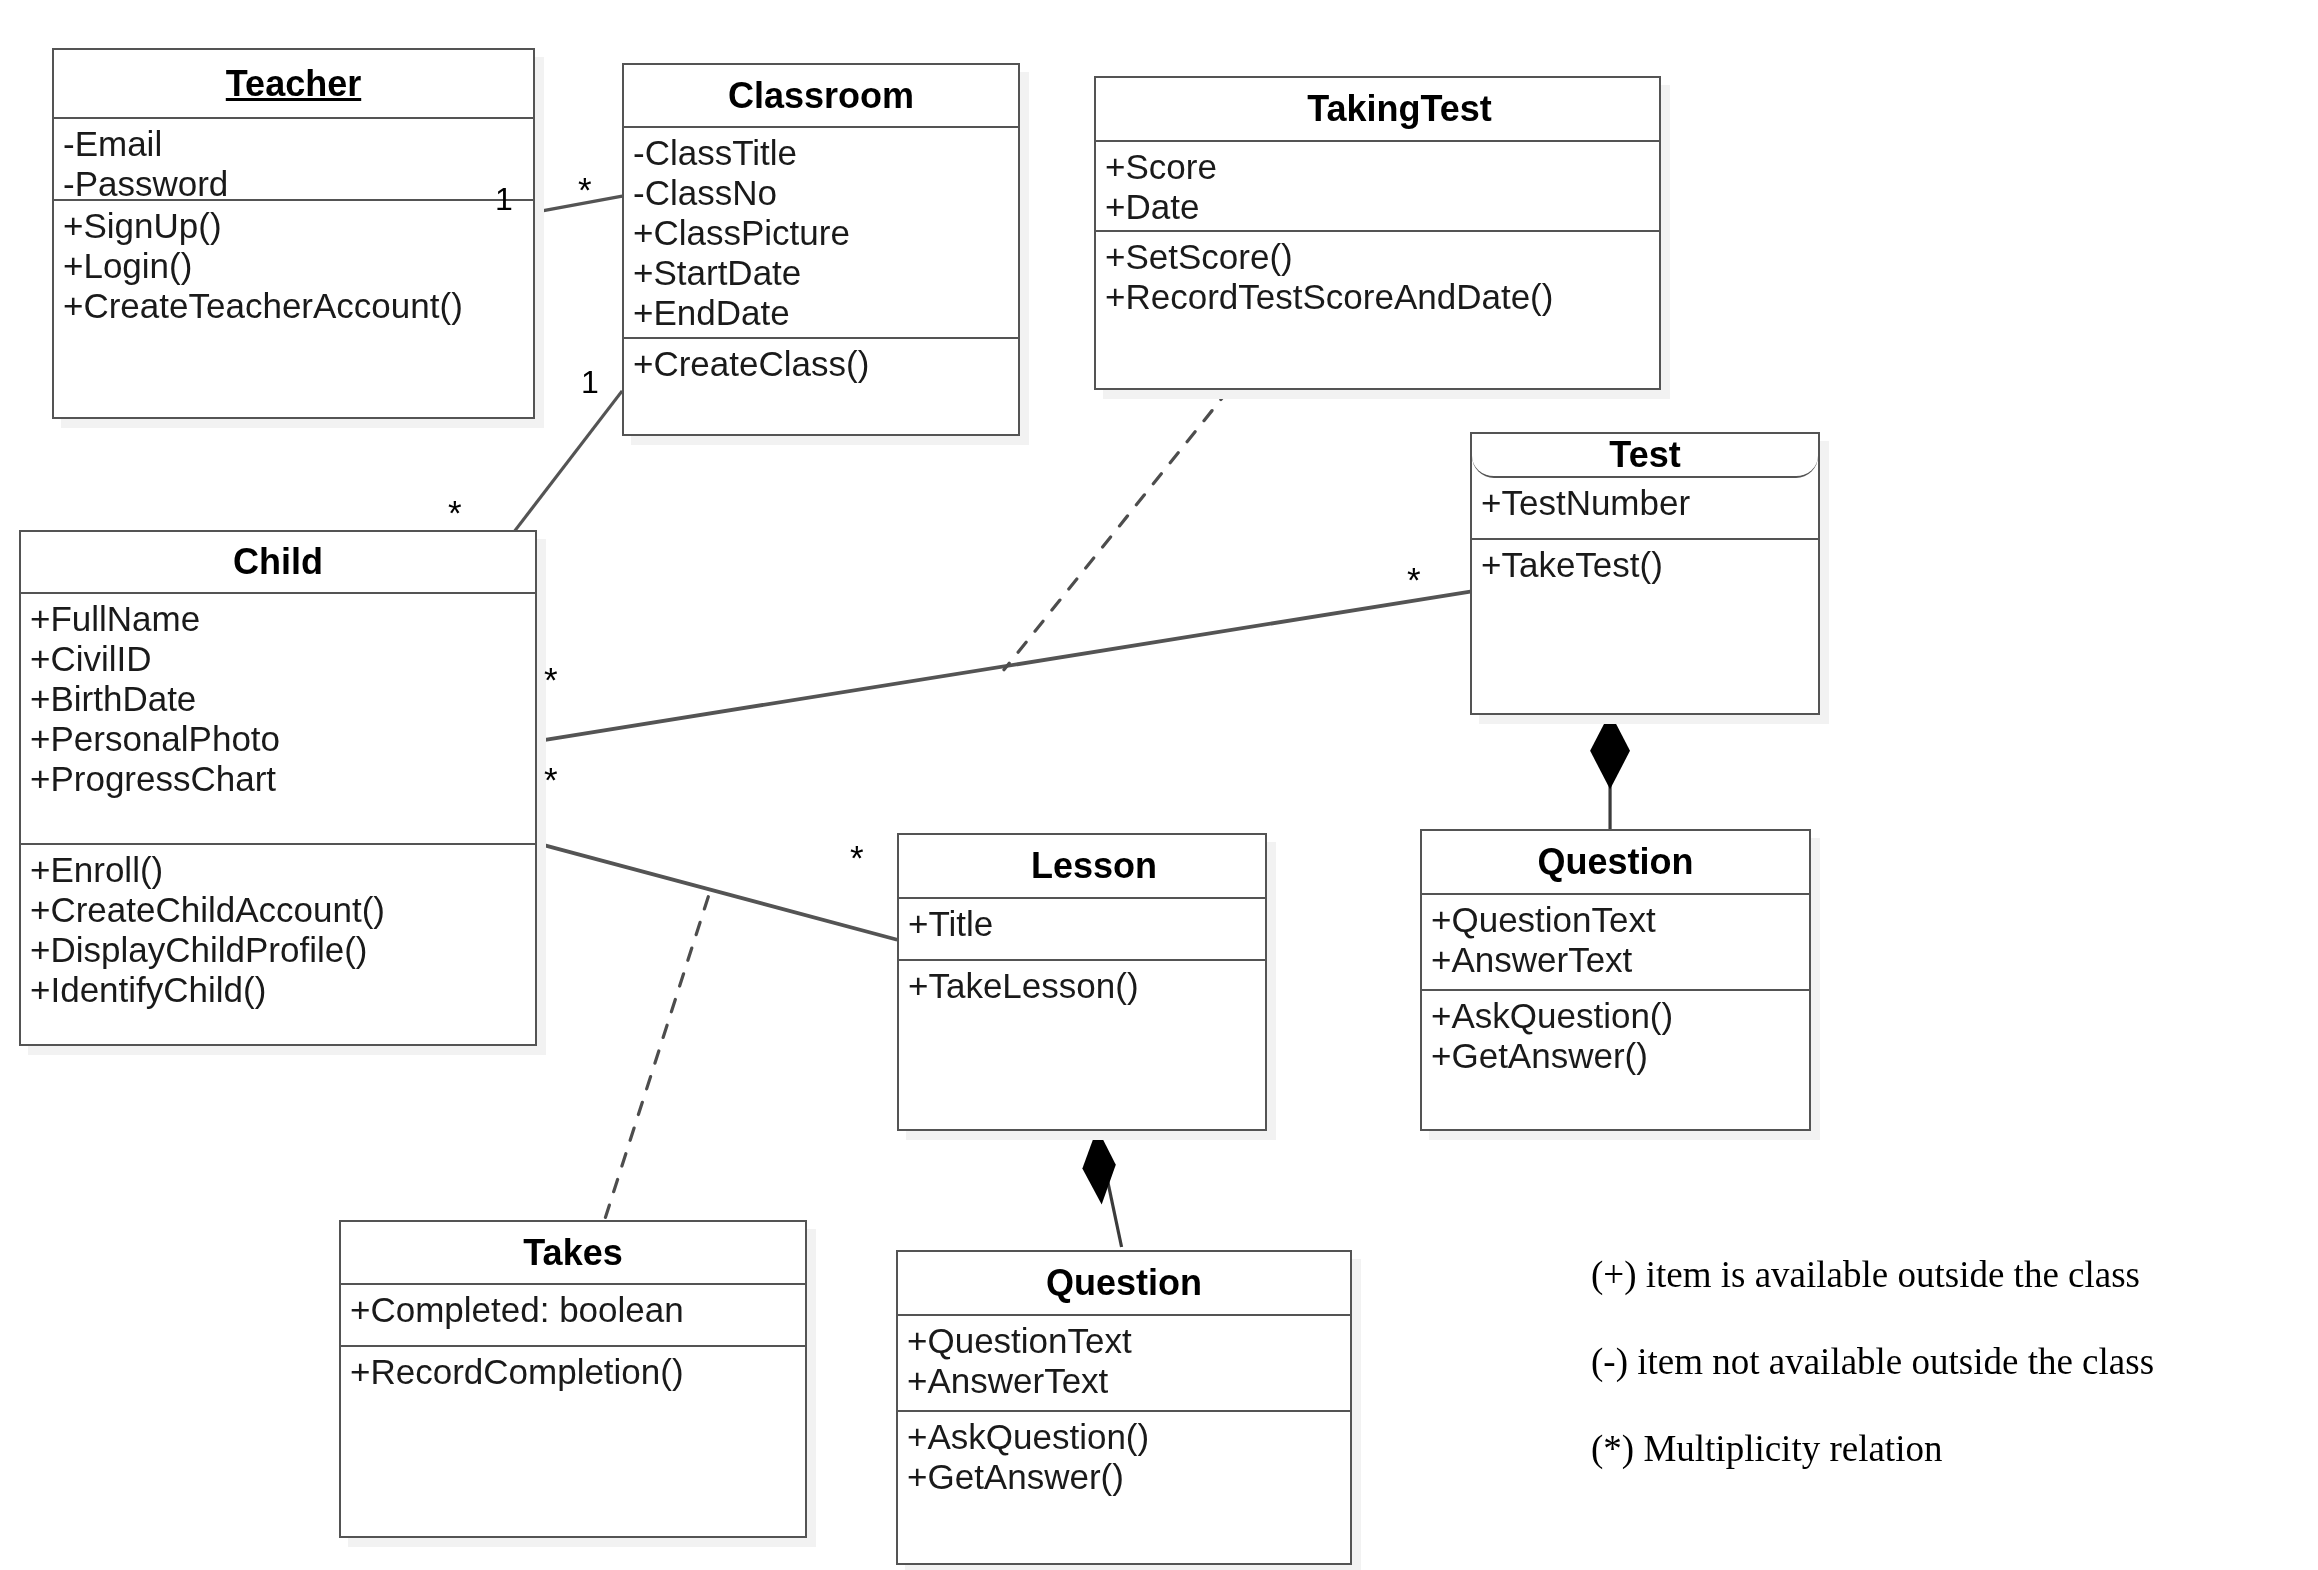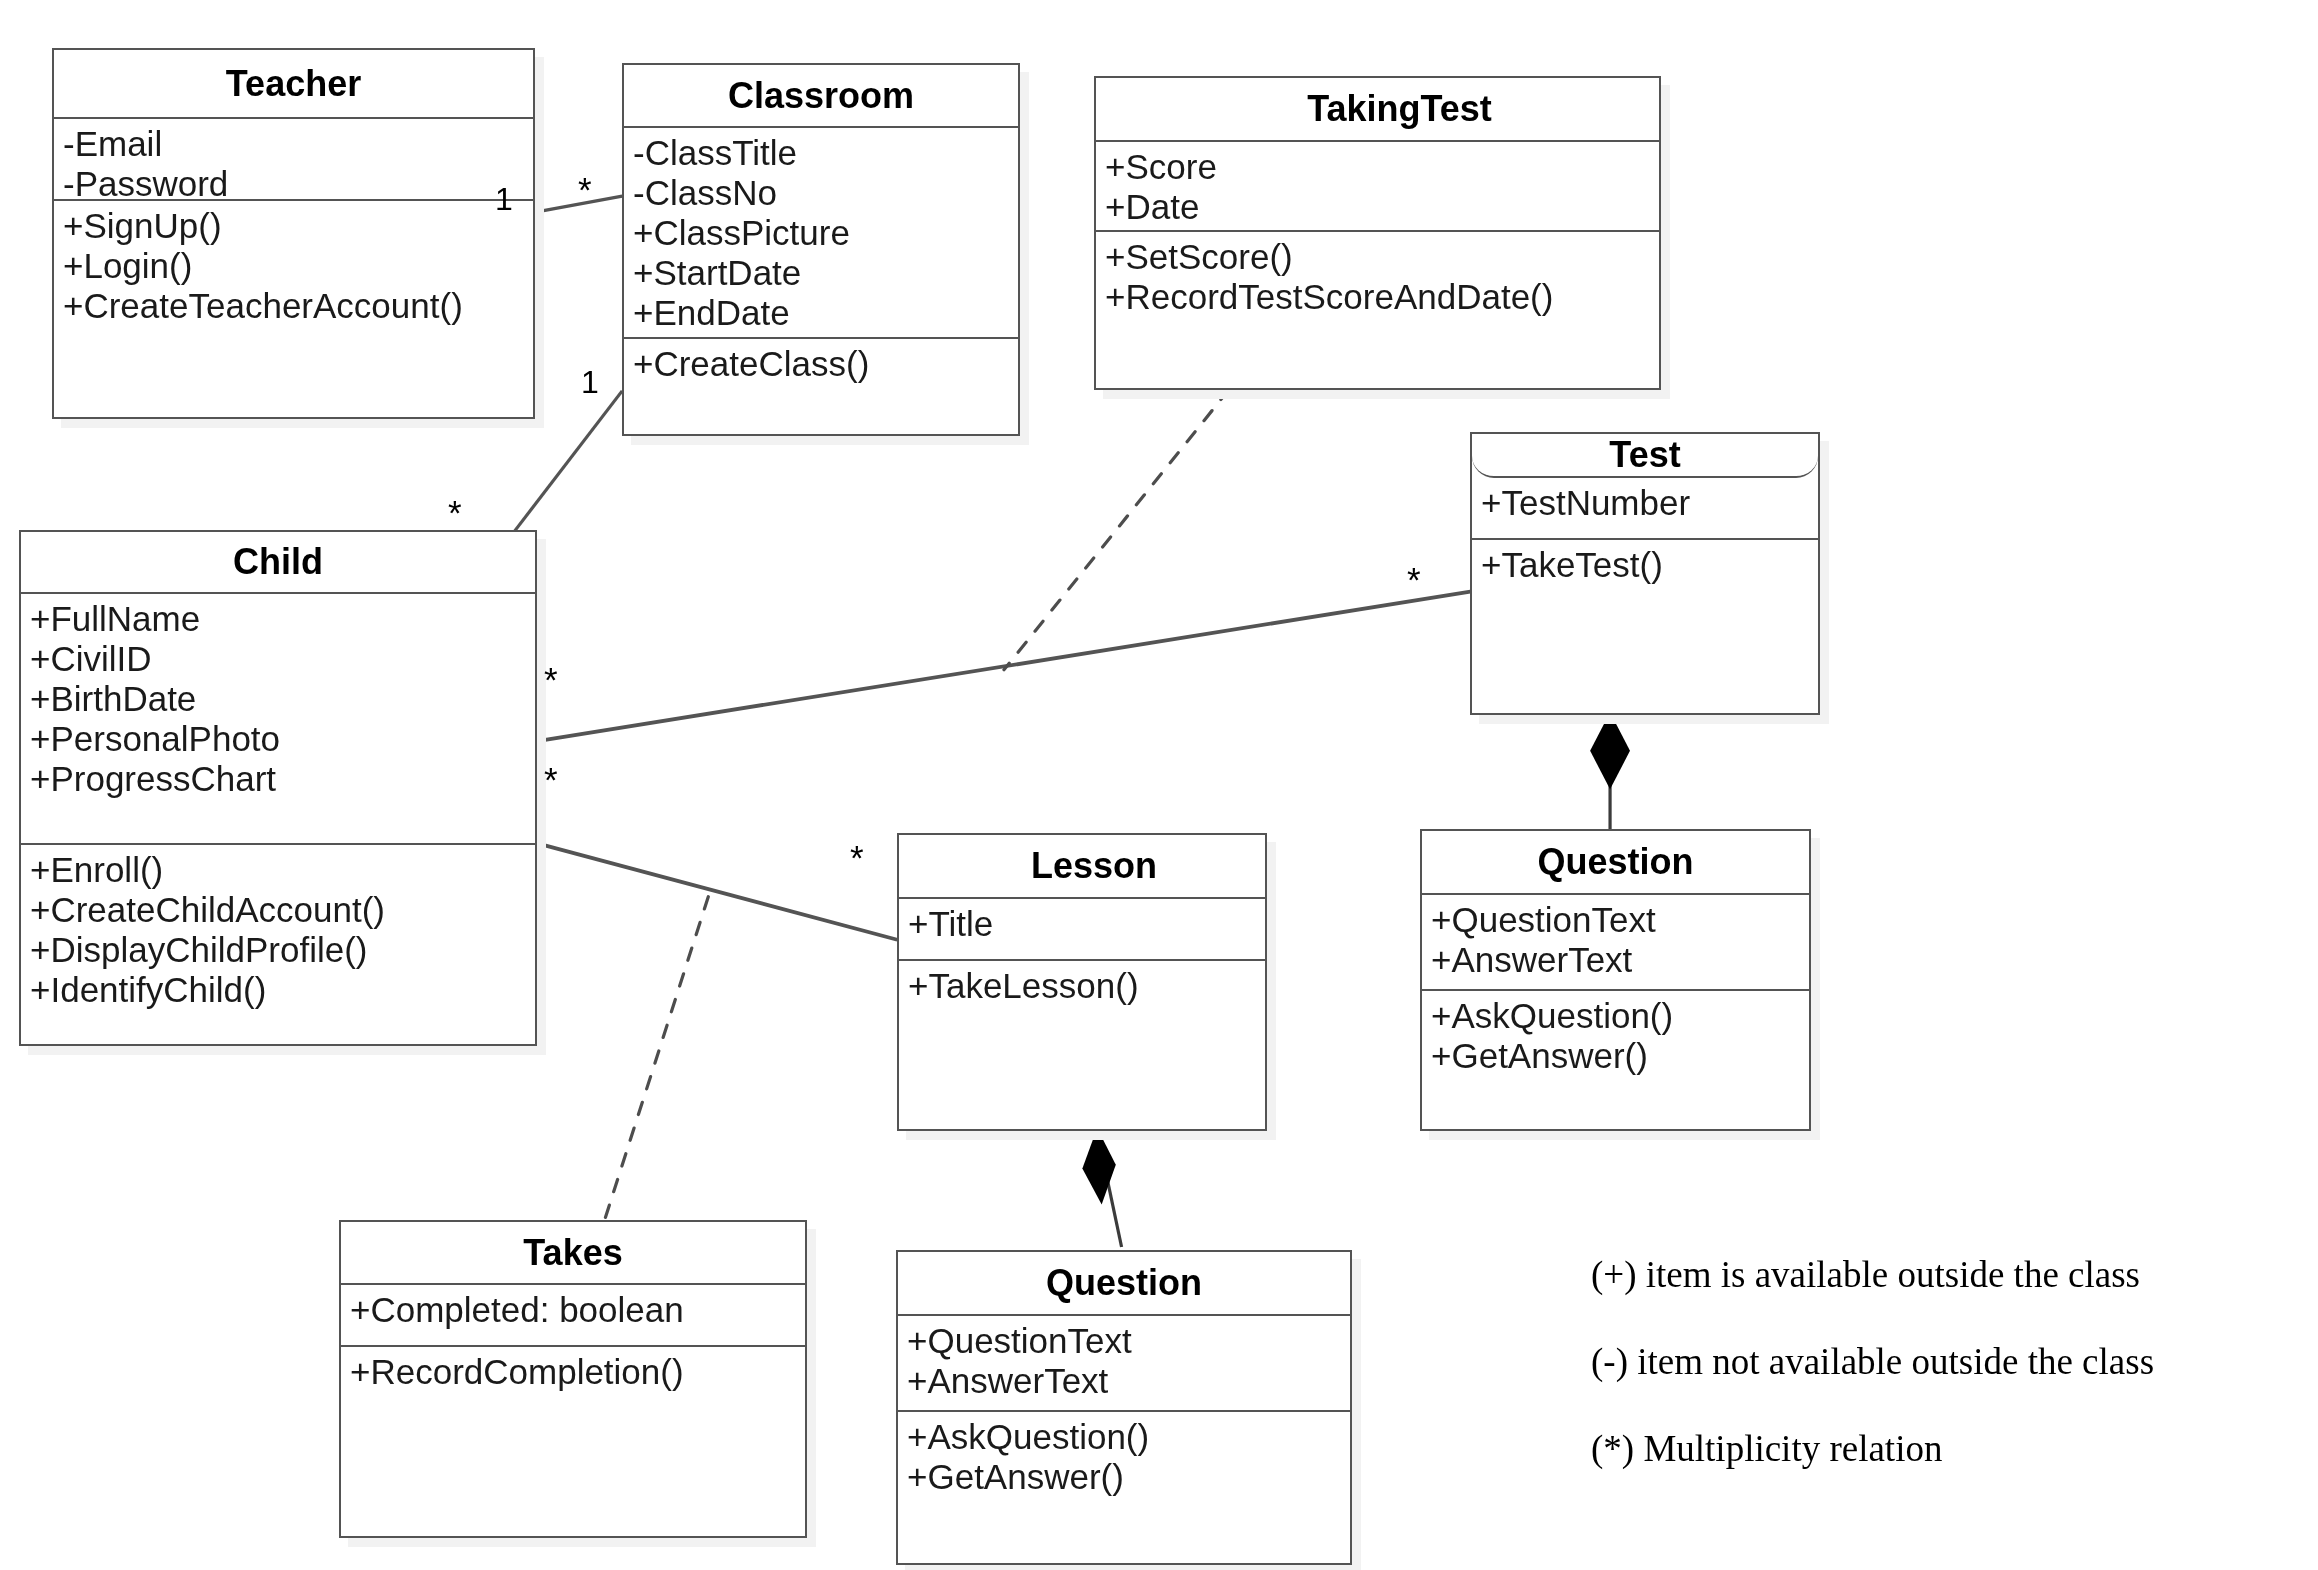--- a/index.html
+++ b/index.html
@@ -109,21 +109,21 @@
     
     <path d="M 2505 1113 L 2505 1290" fill="none" stroke="#3b3b3b" stroke-width="5"></path>
     <polygon points="2505,1108 2536,1168 2505,1228 2474,1168" fill="#000000"></polygon>
 
     
     <path d="M 1707 1760 L 1745 1940" fill="none" stroke="#3b3b3b" stroke-width="5"></path>
     <polygon points="1707,1755 1736,1812 1714,1874 1684,1818" fill="#000000"></polygon>
   </svg>
 
   <div class="uml-class" style="left:52px; top:48px; width:483px; height:371px;">
-    <div class="uml-title" style="height:69px;">Teacher</div>
+    <div class="uml-title" style="height:69px;text-decoration:underline;">Teacher</div>
     <div class="uml-section divided" style="height:82px;">
       <div class="uml-member">-Email</div>
       <div class="uml-member">-Password</div>
     </div>
     <div class="uml-section grow">
       <div class="uml-member">+SignUp()</div>
       <div class="uml-member">+Login()</div>
       <div class="uml-member">+CreateTeacherAccount()</div>
     </div>
   </div>

